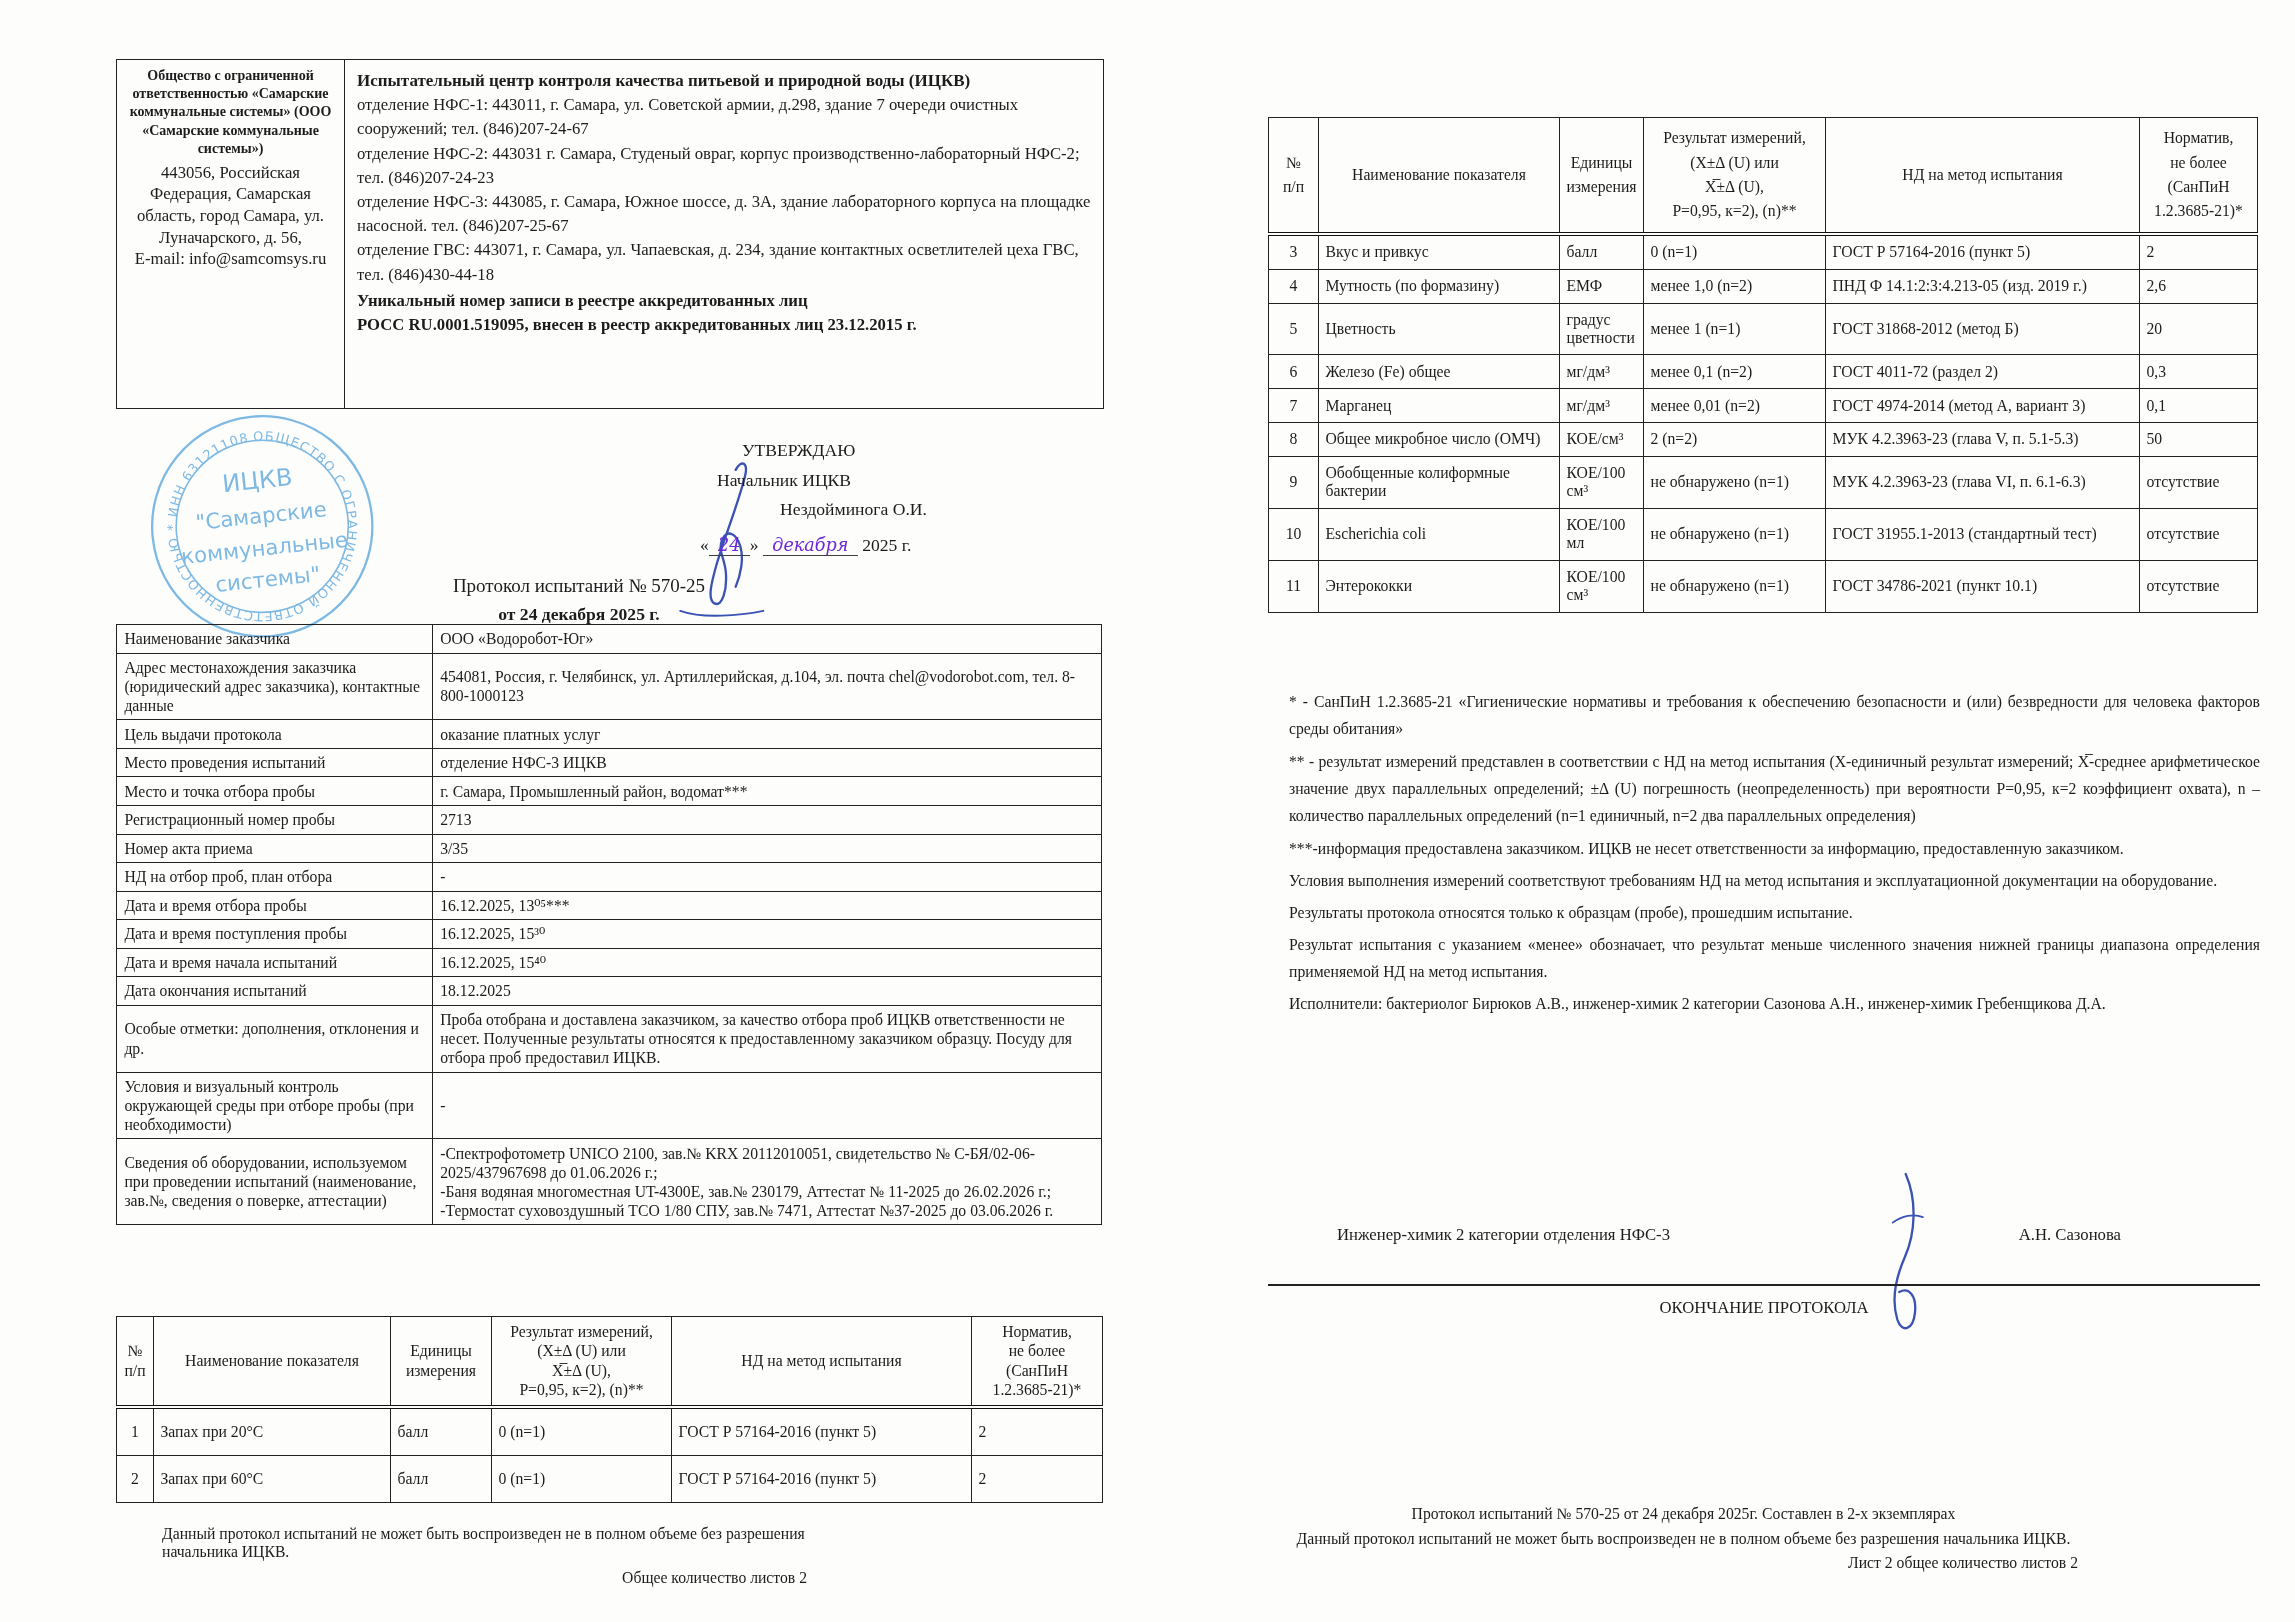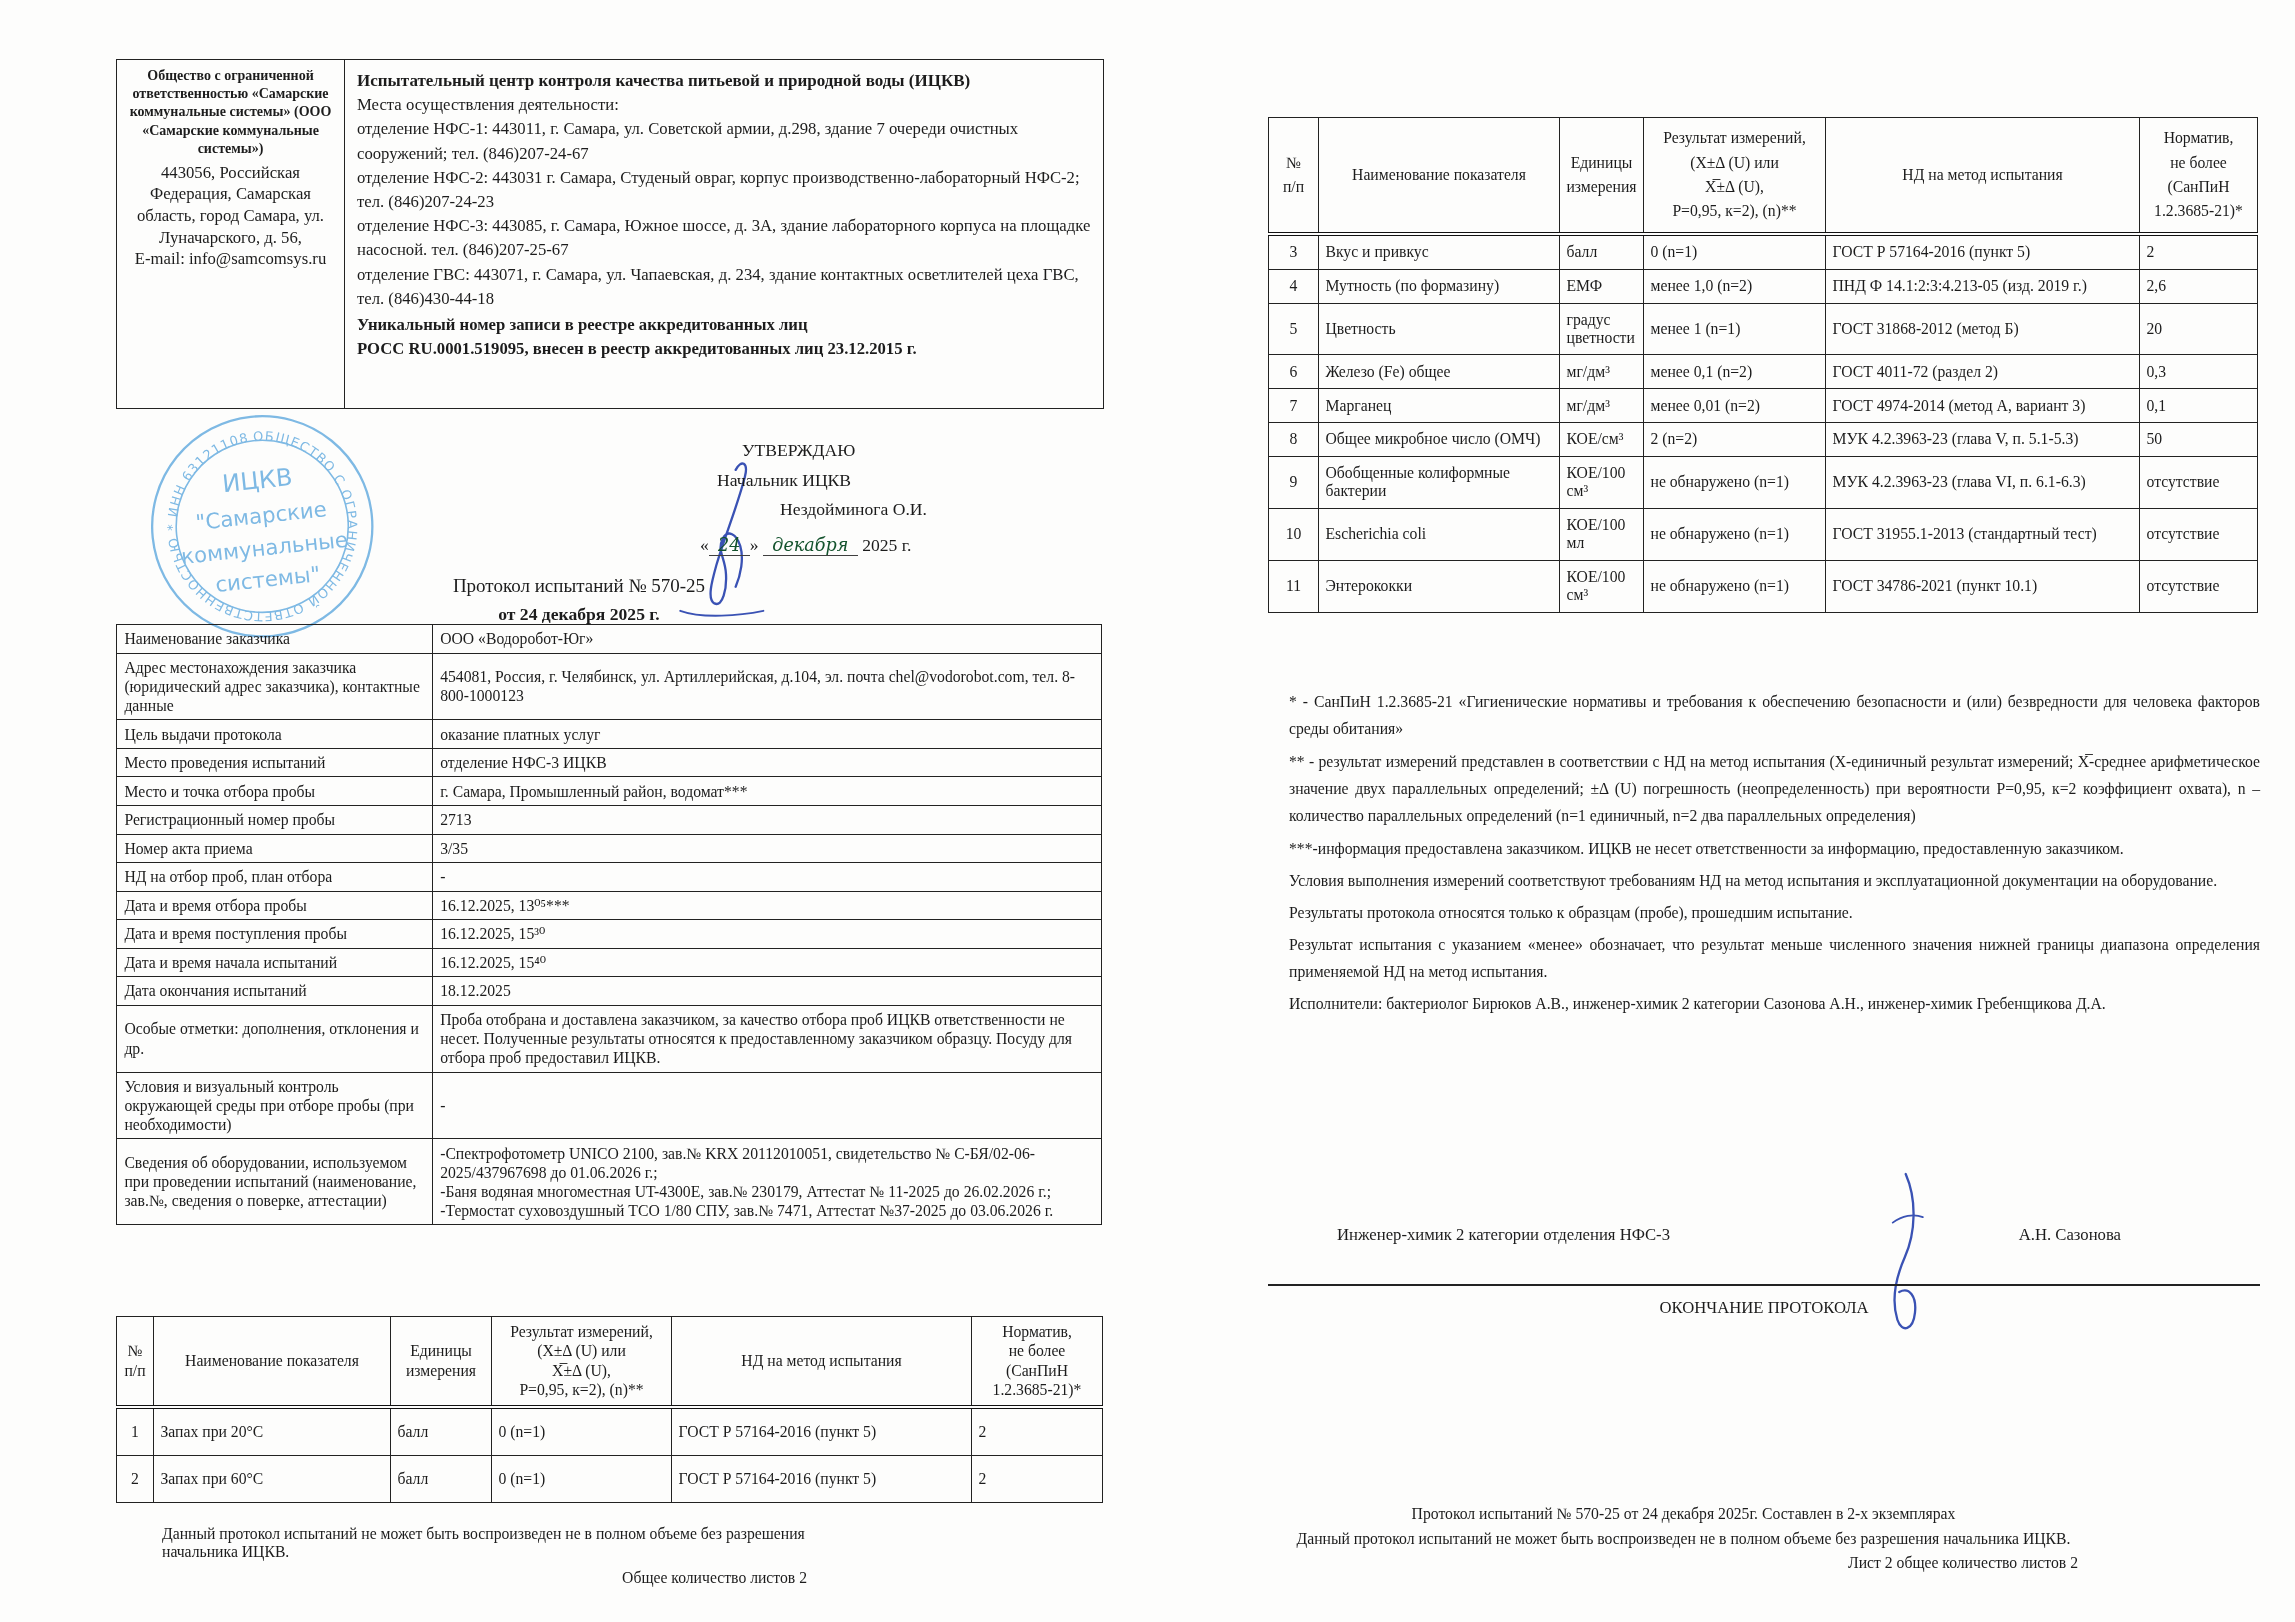--- a/index.html
+++ b/index.html
@@ -28,21 +28,21 @@
   .stamp{top:353px;left:32px;width:229px;height:229px;transform:rotate(-6deg);opacity:.92;}
   .stamp text{font-family:"DejaVu Sans",sans-serif;}
 
   
   .approve{top:383px;left:571px;width:416px;font-size:17.6px;line-height:1.0;}
   .approve div{margin-bottom:12px;}
   .ap-label{margin-left:55px;}
   .ap-role{margin-left:30px;}
   .ap-name{margin-left:93px;}
   .ap-date{margin-left:13px;margin-top:18.5px;}
-  .hand{color:#14532d;font-style:italic;font-family:"DejaVu Serif",serif;
+  .hand{color:#6d28d9;font-style:italic;font-family:"DejaVu Serif",serif;
         border-bottom:1.4px solid #3f3f3f;padding:0 9.3px;}
   .sig1{top:399px;left:555px;}
   .sig2{top:1108px;left:597px;}
 
   
   .doc-title{top:516px;left:0;width:100%;text-align:center;transform:translateX(-32px);}
   .doc-title .t1{font-size:19px;font-weight:normal;}
   .doc-title .t2{font-size:17.6px;font-weight:bold;margin-top:7.4px;}
 
   
@@ -93,21 +93,20 @@
 <div class="page" id="page1">
 
   <div class="abs hdr-box">
     <div class="hdr-left">
       <div class="org-name">Общество с ограниченной ответственностью «Самарские коммунальные системы» (ООО «Самарские коммунальные системы»)</div>
       <div class="org-addr">443056, Российская Федерация, Самарская область, город Самара, ул. Луначарского, д. 56,</div>
       <div class="org-mail">E-mail: info@samcomsys.ru</div>
     </div>
     <div class="hdr-right">
       <div class="ctr-title">Испытательный центр контроля качества питьевой и природной воды (ИЦКВ)</div>
-      <div class="ctr-sub">Места осуществления деятельности:</div>
       <div>
 
       <div class="ctr-line">отделение НФС-1: 443011, г. Самара, ул. Советской армии, д.298, здание 7 очереди очистных сооружений; тел. (846)207-24-67</div>
           <div class="ctr-line">отделение НФС-2: 443031 г. Самара, Студеный овраг, корпус производственно-лабораторный НФС-2; тел. (846)207-24-23</div>
           <div class="ctr-line">отделение НФС-3: 443085, г. Самара, Южное шоссе, д. 3А, здание лабораторного корпуса на площадке насосной. тел. (846)207-25-67</div>
           <div class="ctr-line">отделение ГВС: 443071, г. Самара, ул. Чапаевская, д. 234, здание контактных осветлителей цеха ГВС, тел.  (846)430-44-18</div>
         </div>
       <div class="ctr-accred1">Уникальный номер записи в реестре аккредитованных лиц</div>
       <div class="ctr-accred2">РОСС RU.0001.519095,  внесен в реестр аккредитованных лиц 23.12.2015 г.</div>
     </div>

